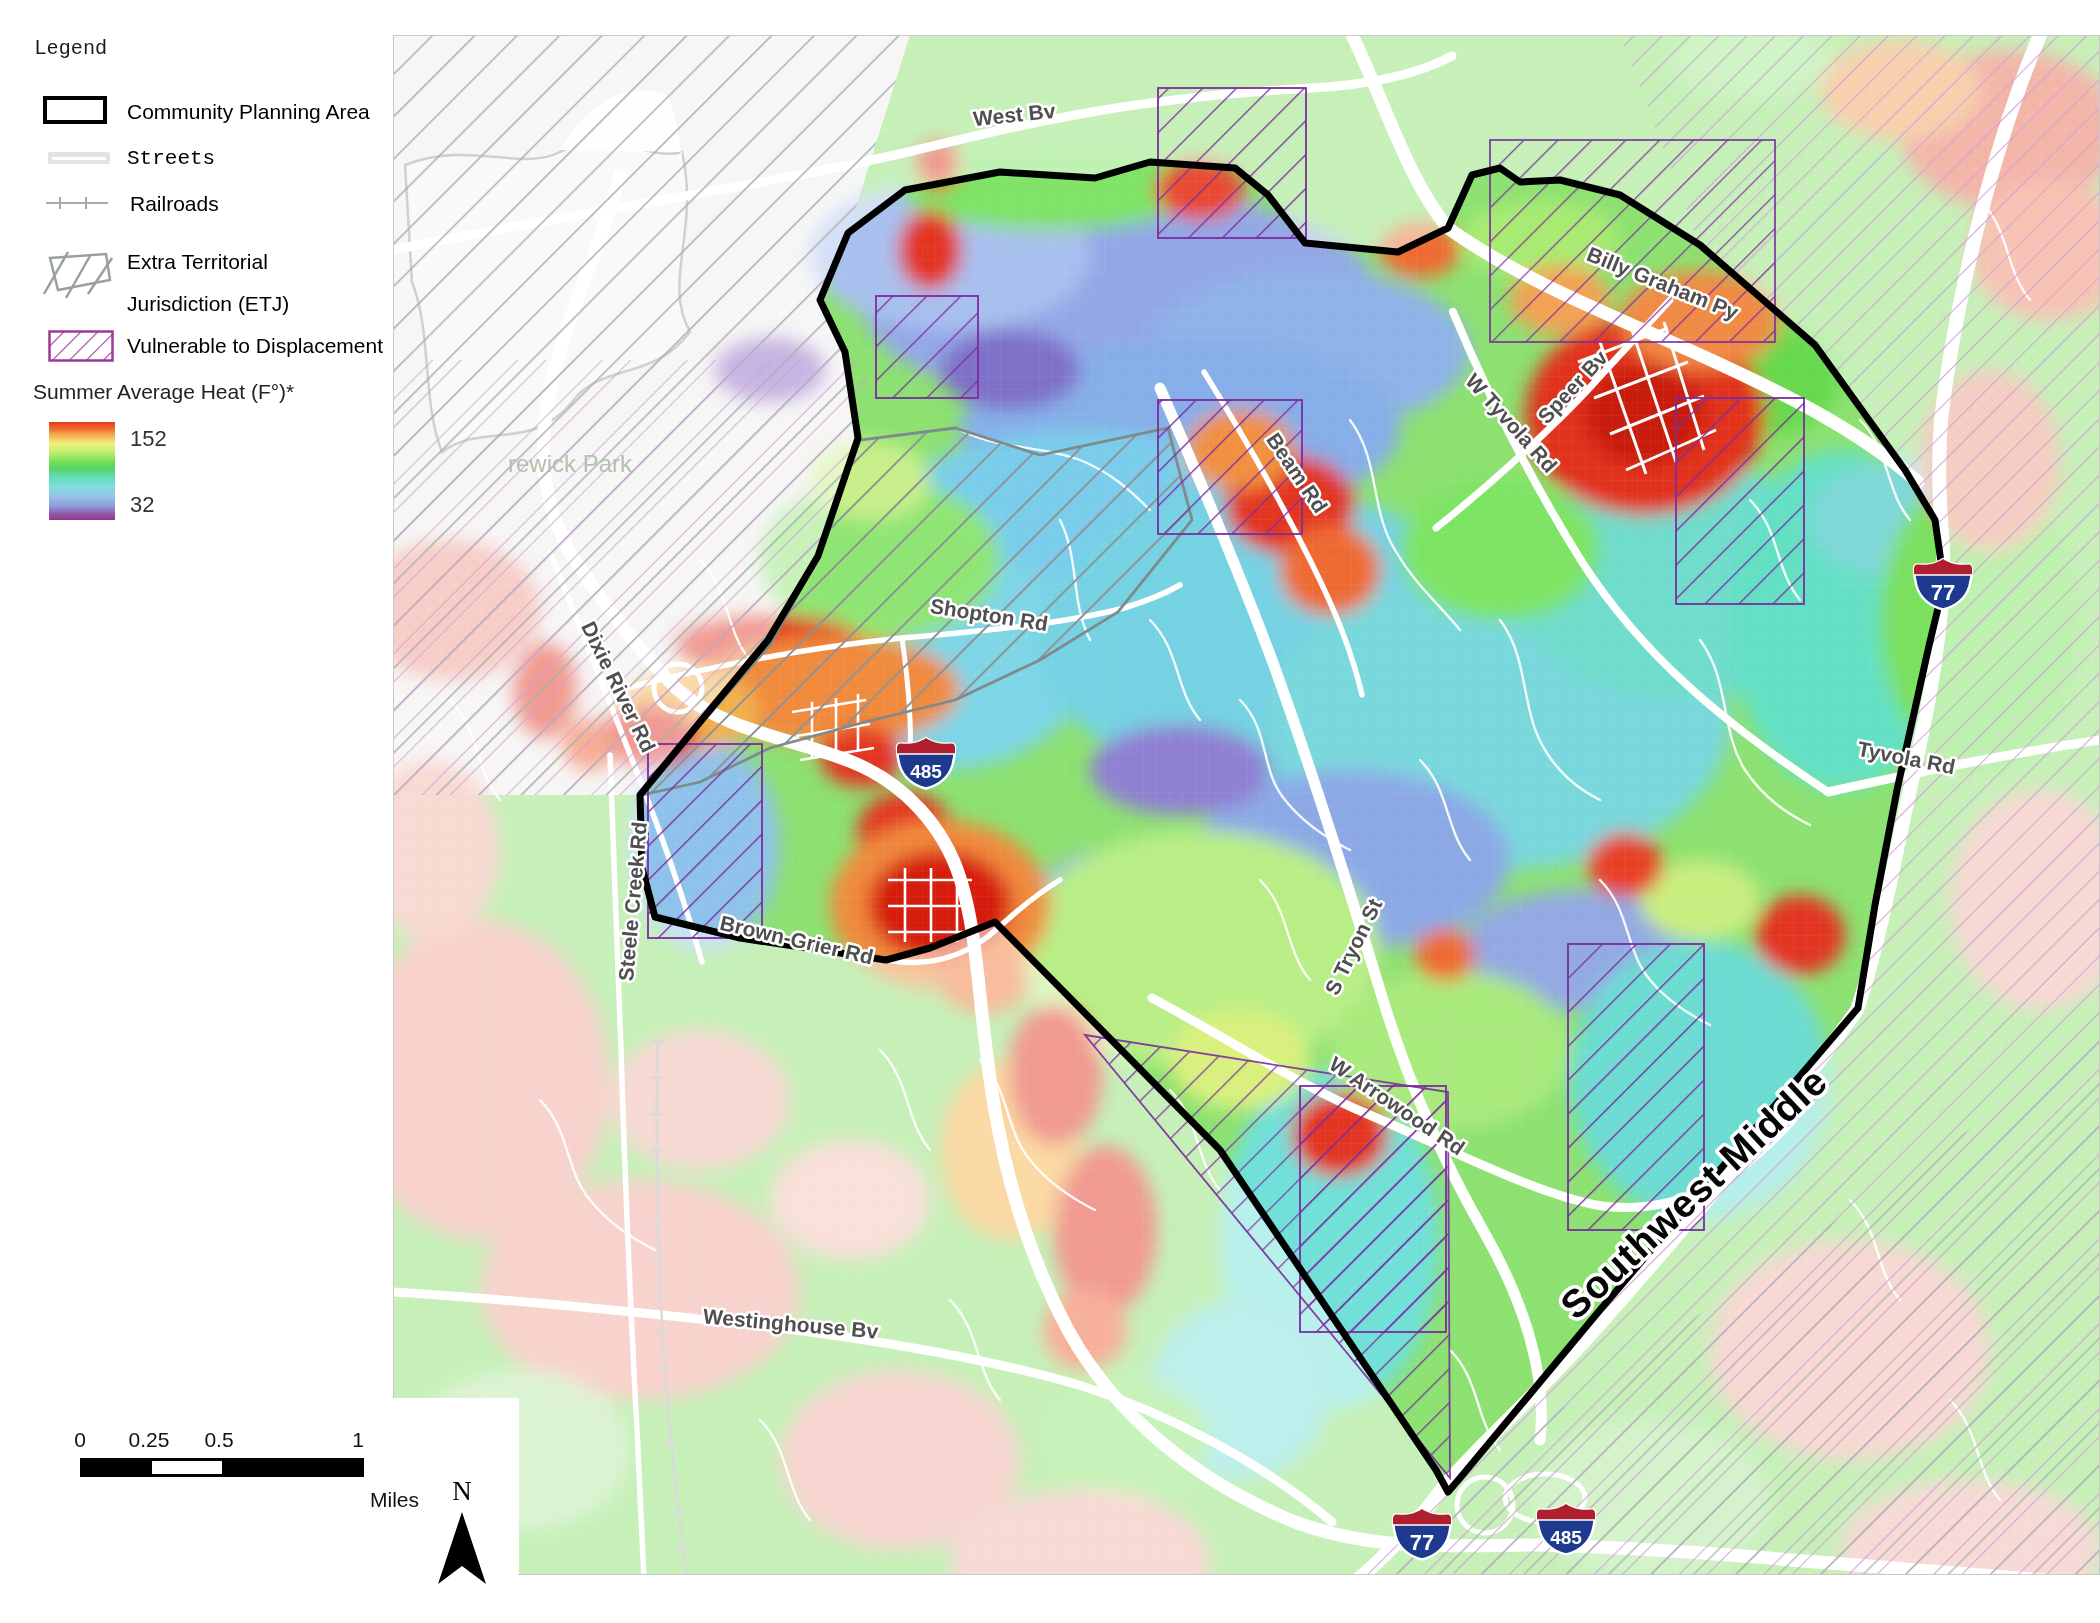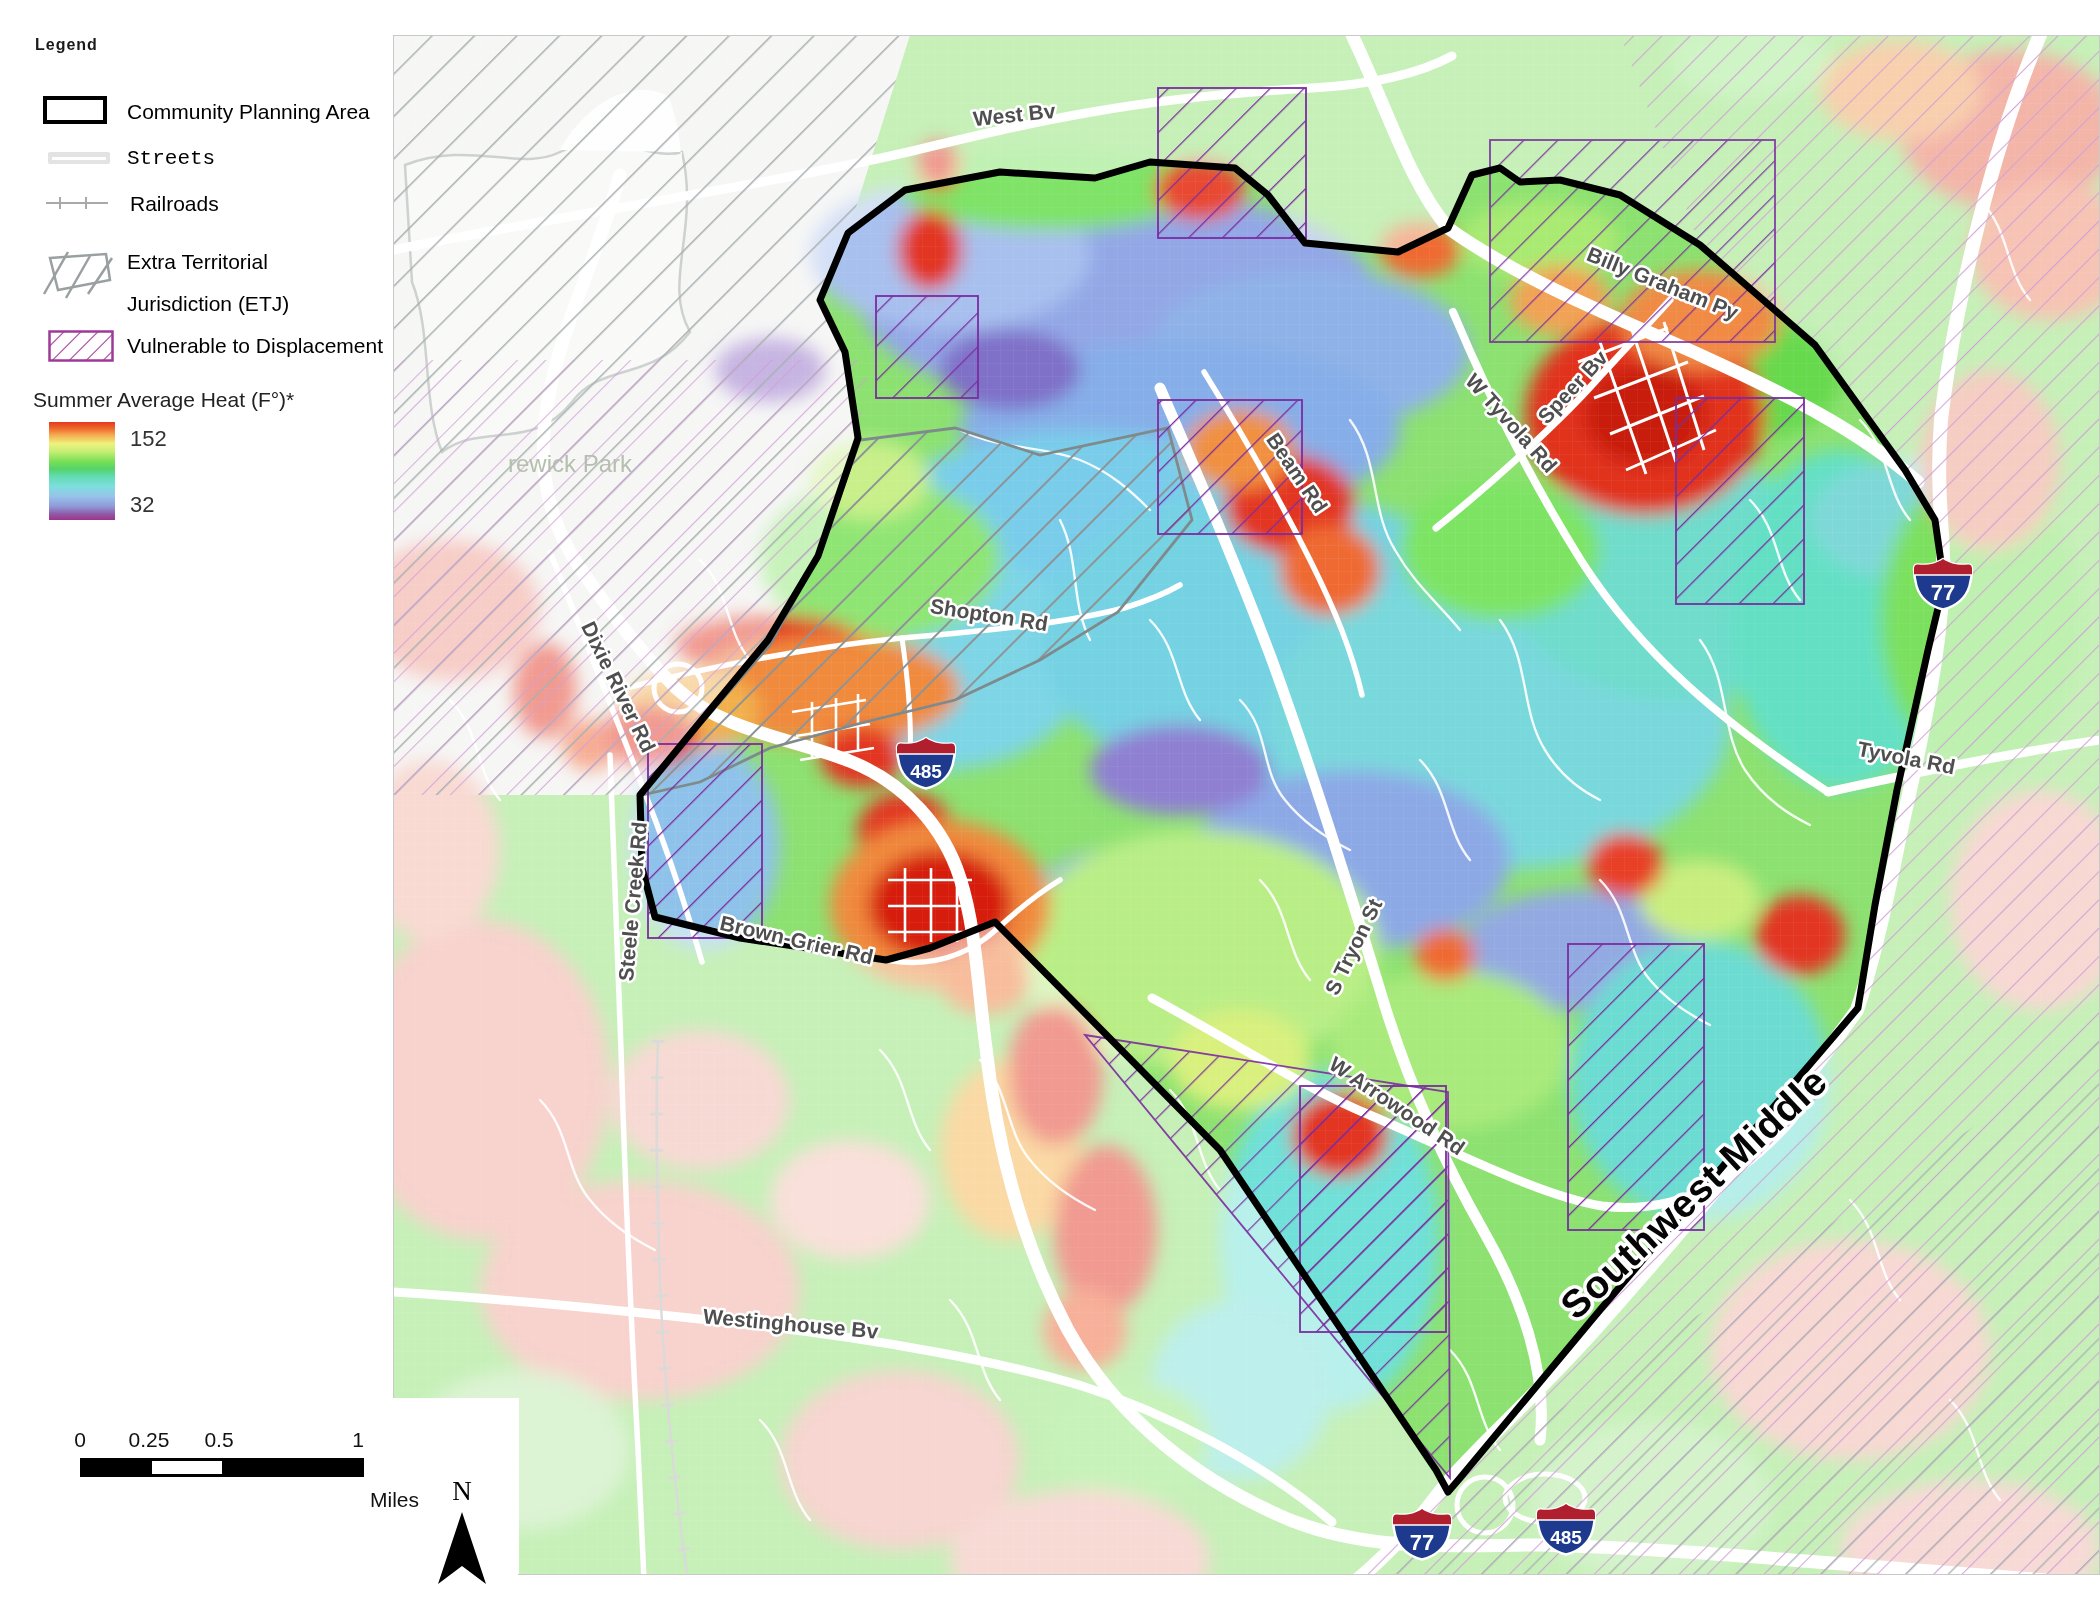--- a/index.html
+++ b/index.html
@@ -1,20 +1,20 @@
 <!DOCTYPE html>
 <html><head>
 <meta charset="utf-8">
 <style>
   html,body{margin:0;padding:0;background:#fff;}
   .page{position:relative;width:2100px;height:1623px;background:#ffffff;overflow:hidden;
         font-family:"Liberation Sans", sans-serif;color:#1a1a1a;}
   .abs{position:absolute;}
   
-  .legend-title{font-size:16px;font-weight:bold;letter-spacing:1px;}
+  .legend-title{font-size:20px;font-weight:normal;letter-spacing:1px;}
   .legend-label{font-size:21px;color:#000000;}
   .swatch-planning{width:64px;height:28px;border:4px solid #000;background:#fff;box-sizing:border-box;}
   .swatch-street{width:62px;height:12px;background:#e3e3e3;border-radius:2px;position:relative;}
   .swatch-street:after{content:"";position:absolute;left:4px;right:4px;top:5px;height:3px;background:#fff;}
   .heat-title{font-size:21px;color:#222;}
   .ramp{width:66px;height:98px;
     background:linear-gradient(180deg,
       #e33a1e 0%, #ef6c2e 7%, #f5a94e 13%, #eef27c 22%, #c7ee74 30%,
       #79e055 40%, #55d36a 48%, #63dcb4 56%, #7fdede 66%, #97c2ea 76%,
       #8f9ad8 86%, #8e59a8 94%, #a03386 100%);}
@@ -344,21 +344,21 @@
     <svg class="abs" style="left:48px;top:330px;" width="66" height="32">
       <defs>
         <pattern id="lgPurple" width="12" height="12" patternUnits="userSpaceOnUse" patternTransform="rotate(45)">
           <line x1="0" y1="0" x2="0" y2="12" stroke="#9e3a96" stroke-width="2.2"></line>
         </pattern>
       </defs>
       <rect x="1.5" y="1.5" width="63" height="29" fill="url(#lgPurple)" stroke="#9e3a96" stroke-width="2.5"></rect>
     </svg>
     <div class="abs legend-label" style="left:127px;top:334px;">Vulnerable to Displacement</div>
 
-    <div class="abs heat-title" style="left:33px;top:388px;">Summer Average Heat (F°)*</div>
+    <div class="abs heat-title" style="left:33px;top:380px;">Summer Average Heat (F°)*</div>
     <div class="abs ramp" style="left:49px;top:422px;"></div>
     <div class="abs ramp-val" style="left:130px;top:426px;">152</div>
     <div class="abs ramp-val" style="left:130px;top:492px;">32</div>
   </div>
 
   <div>
     <div class="abs" style="left:0;top:1428px;width:420px;height:26px;">
       <span class="sb-num" style="left:80px;">0</span>
       <span class="sb-num" style="left:149px;text-align:right;">0.25</span>
       <span class="sb-num" style="left:219px;">0.5</span>

